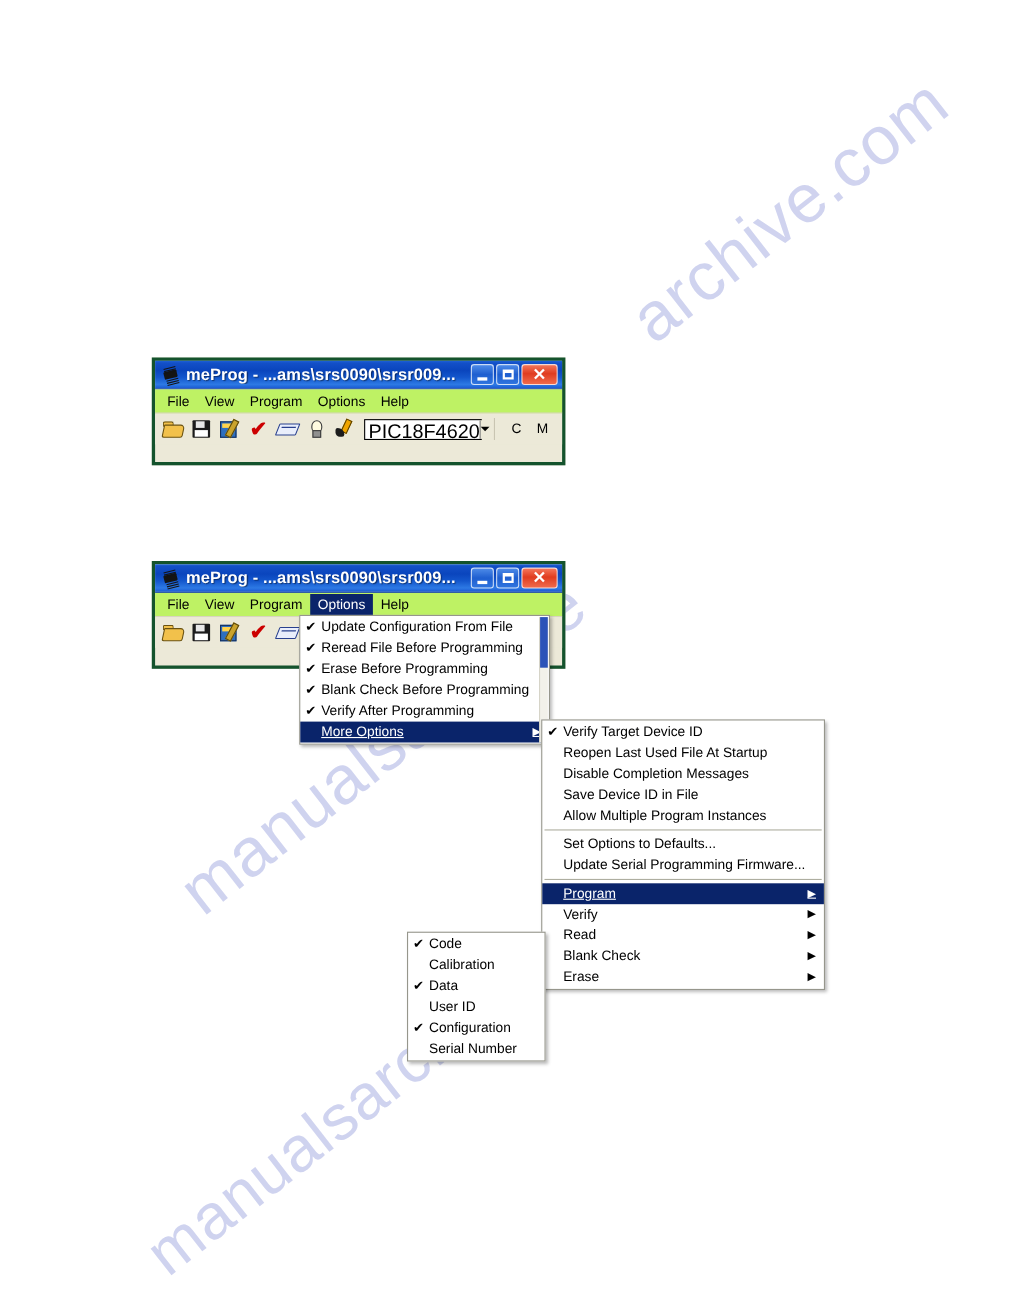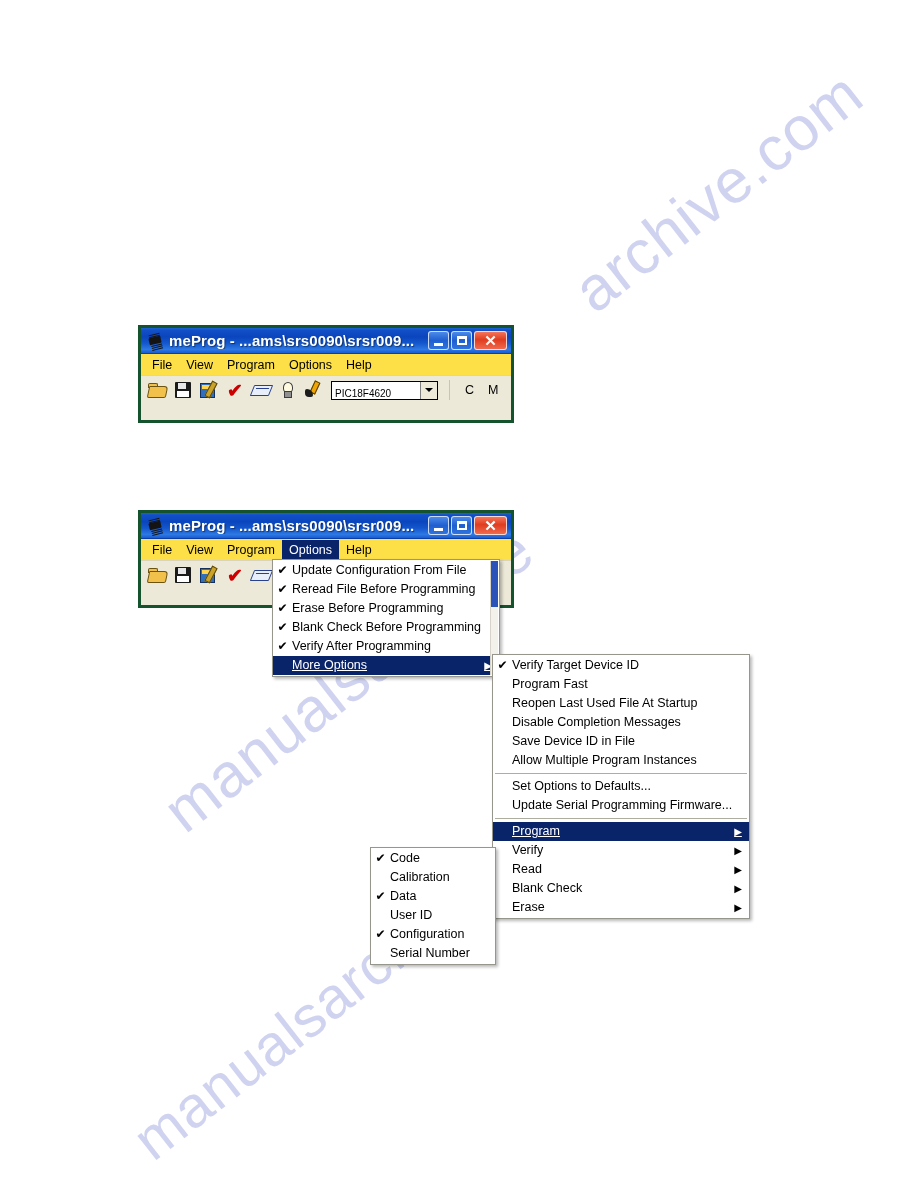--- a/index.html
+++ b/index.html
@@ -137,21 +137,21 @@
   .wbtn .glyph-close {
     color: #fff;
     font-size: 15px;
     font-weight: bold;
     line-height: 14px;
     font-family: "Liberation Sans", sans-serif;
   }
 
   .menubar {
     height: 21px;
-    background: #fde047;
+    background: #bef264;
     display: flex;
     align-items: center;
     padding-left: 4px;
     border-bottom: 1px solid #d8d4c0;
     position: relative;
   }
   .menubar-item {
     font-size: 12.5px;
     color: #000000;
     padding: 3px 7px 3px 7px;
@@ -279,22 +279,22 @@
     background: #1c1c1c;
     border-radius: 2px 6px 2px 4px;
   }
 
   .combo {
     width: 107px;
     height: 19px;
     background: #ffffff;
     border: 1px solid #000000;
     display: flex;
-    align-items: flex-end;
-    font-size: 10px;
+    align-items: flex-start;
+    font-size: 18px;
     box-sizing: border-box;
     margin-left: 2px;
   }
   .combo-value {
     flex: 1 1 auto;
     padding-left: 3px;
     color: #000;
     white-space: nowrap;
     font-family: "Liberation Sans", sans-serif;
   }
@@ -568,25 +568,20 @@
     </div>
 
   <div class="menu" id="moreOptionsMenu">
       <div class="menu-item">
         <span class="menu-check">✔</span>
         <span class="menu-label">Verify Target Device ID</span>
         <span class="menu-arrow"></span>
       </div>
       <div class="menu-item">
         <span class="menu-check"></span>
-        <span class="menu-label">Program Fast</span>
-        <span class="menu-arrow"></span>
-      </div>
-      <div class="menu-item">
-        <span class="menu-check"></span>
         <span class="menu-label">Reopen Last Used File At Startup</span>
         <span class="menu-arrow"></span>
       </div>
       <div class="menu-item">
         <span class="menu-check"></span>
         <span class="menu-label">Disable Completion Messages</span>
         <span class="menu-arrow"></span>
       </div>
       <div class="menu-item">
         <span class="menu-check"></span>

